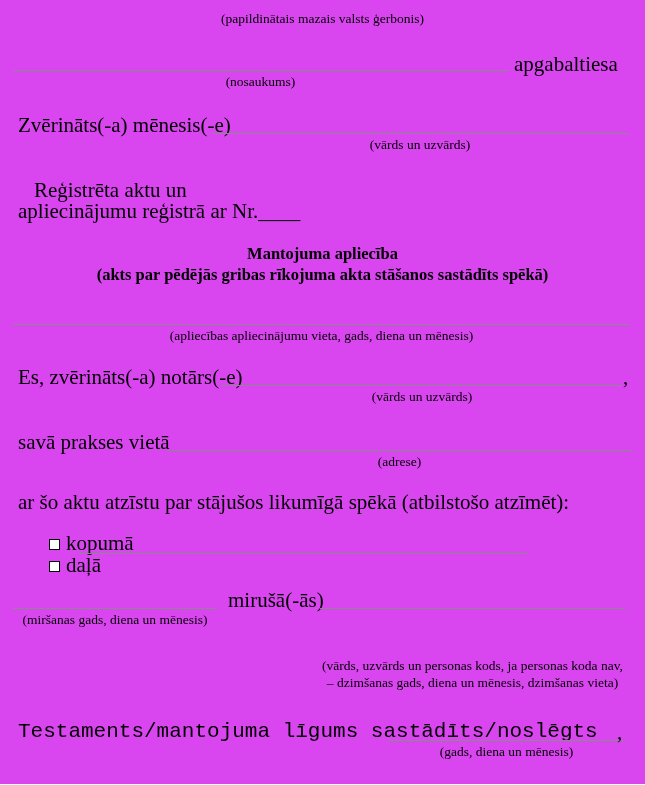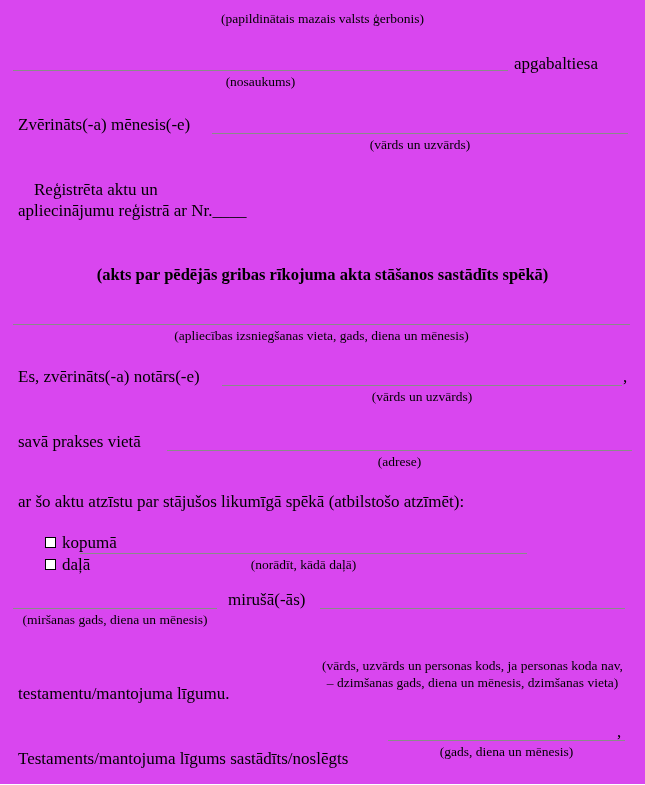--- a/index.html
+++ b/index.html
@@ -18,21 +18,21 @@
     background: #d946ef;
     overflow: hidden;
   }
 
   
   .abs {
     position: absolute;
     white-space: pre;
   }
   .body-text {
-    font-size: 17px;
+    font-size: 21px;
     line-height: 20px;
   }
   .caption {
     font-size: 13.5px;
     line-height: 17px;
   }
   .center {
     text-align: center;
   }
 
@@ -80,53 +80,52 @@
   <div class="abs body-text" style="left:514px; top:54px;">apgabaltiesa</div>
   <div class="abs caption center" style="left:13px; top:73px; width:495px;text-align:center;">(nosaukums)</div>
 
   <div class="abs body-text" style="left:18px; top:115px;">Zvērināts(-a) mēnesis(-e)</div>
   <div class="rule" style="left:212px; top:133px; width:416px;"></div>
   <div class="abs caption center" style="left:212px; top:136px; width:416px;">(vārds un uzvārds)</div>
 
   <div class="abs body-text" style="left:34px; top:180px;">Reģistrēta aktu un</div>
   <div class="abs body-text" style="left:18px; top:201px;">apliecinājumu reģistrā ar Nr.____</div>
 
+  <div class="abs title" style="left:0; top:243px; width:645px;">Mantojuma apliecība</div>
   <div class="abs title" style="left:0; top:264px; width:645px;">(akts par pēdējās gribas rīkojuma akta stāšanos sastādīts spēkā)</div>
 
   <div class="rule" style="left:13px; top:324px; width:617px;"></div>
-  <div class="abs caption center" style="left:13px; top:327px; width:617px;">(apliecības izsniegšanas vieta, gads, diena un mēnesis)</div>
+  <div class="abs caption center" style="left:13px; top:327px; width:617px;">(apliecības apliecinājumu vieta, gads, diena un mēnesis)</div>
 
   <div class="abs body-text" style="left:18px; top:367px;">Es, zvērināts(-a) notārs(-e)</div>
   <div class="rule" style="left:222px; top:385px; width:400px;"></div>
   <div class="abs body-text" style="left:623px; top:367px;">,</div>
   <div class="abs caption center" style="left:222px; top:388px; width:400px;">(vārds un uzvārds)</div>
 
   <div class="abs body-text" style="left:18px; top:432px;text-align:right;">savā prakses vietā</div>
   <div class="rule" style="left:167px; top:450px; width:465px;"></div>
   <div class="abs caption center" style="left:167px; top:453px; width:465px;">(adrese)</div>
 
   <div class="abs body-text" style="left:18px; top:492px;">ar šo aktu atzīstu par stājušos likumīgā spēkā (atbilstošo atzīmēt):</div>
 
   <div class="abs body-text" style="left:28px; top:513px;">
     <span class="checkbox"></span><span>kopumā</span>
   </div>
 
   <div class="abs body-text" style="left:28px; top:535px;">
     <span class="checkbox"></span><span>daļā</span>
   </div>
   <div class="rule" style="left:80px; top:553px; width:447px;"></div>
-  <div class="abs caption center" style="left:80px; top:556px; width:447px;">(norādīt, kādā daļā)</div>
 
   <div class="rule" style="left:13px; top:608px; width:204px;"></div>
   <div class="abs body-text" style="left:228px; top:590px;">mirušā(-ās)</div>
   <div class="rule" style="left:320px; top:608px; width:305px;"></div>
 
   <div class="cap-col" style="left:13px; top:611px; width:204px;">(miršanas gads, diena un mēnesis)</div>
   <div class="cap-col" style="left:320px; top:611px; width:305px;margin-top:46px;">(vārds, uzvārds un personas kods, ja personas koda nav, – dzimšanas gads, diena un mēnesis, dzimšanas vieta)</div>
 
-  <div class="abs body-text" style="left:18px; top:684px;">testamentu/mantojuma līgumu.</div>
 
-  <div class="abs body-text" style="left:18px; top:749px;">Testaments/mantojuma līgums sastādīts/noslēgts</div>
+  <div class="abs body-text" style="left:18px; top:722px;font-family:Liberation Mono, monospace;">Testaments/mantojuma līgums sastādīts/noslēgts</div>
   <div class="rule" style="left:388px; top:740px; width:237px;"></div>
   <div class="abs body-text" style="left:617px; top:722px;">,</div>
   <div class="abs caption center" style="left:388px; top:743px; width:237px;">(gads, diena un mēnesis)</div>
 
 </div>
 
 </body></html>

